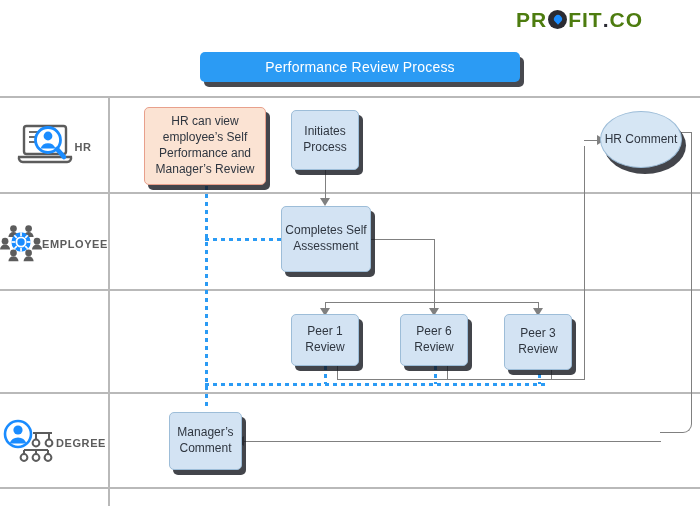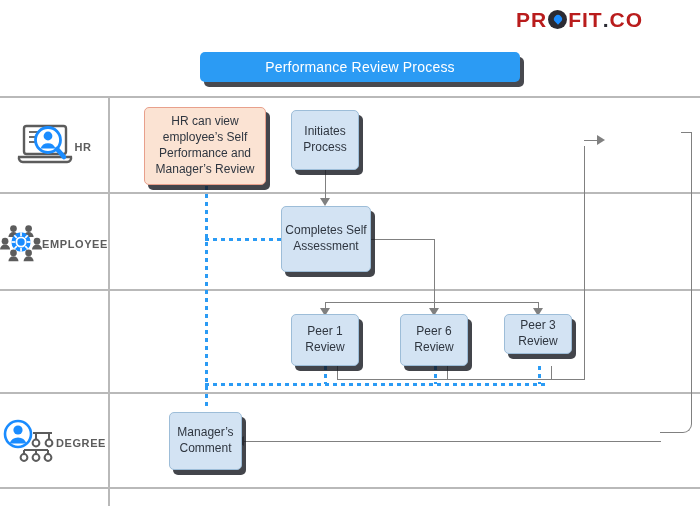--- a/index.html
+++ b/index.html
@@ -22,21 +22,21 @@
     left: 516px;
     top: 7px;
     height: 24px;
     display: flex;
     align-items: center;
     letter-spacing: 1px;
   }
   #logo .lg-text {
     font-size: 21px;
     font-weight: bold;
-    color: #b91c1c;
+    color: #4d7c0f;
     line-height: 1;
   }
   #logo .lg-o {
     position: relative;
     display: inline-block;
     width: 19px;
     height: 19px;
     border-radius: 50%;
     background: #2b2b33;
     margin: 0 1px;
@@ -310,24 +310,25 @@
   <div class="dash h" style="left:205px; top:238px; width:76px;"></div>
   <div class="dash v" style="left:324px; top:366px; height:18px;"></div>
   <div class="dash h" style="left:205px; top:383px; width:340px;"></div>
   <div class="dash v" style="left:434px; top:366px; height:18px;"></div>
   <div class="dash v" style="left:538px; top:366px; height:18px;"></div>
 
   <div class="node peach" style="left:144px; top:107px; width:122px; height:78px;">HR can view employee’s Self Performance and Manager’s Review</div>
 
   <div class="node blue" style="left:291px; top:110px; width:68px; height:60px;">Initiates Process</div>
 
+  <div class="node ellipse" style="left:600px; top:111px; width:82px; height:57px;">HR Comment</div>
 
   <div class="node blue" style="left:281px; top:206px; width:90px; height:66px;">Completes Self Assessment</div>
 
   <div class="node blue" style="left:291px; top:314px; width:68px; height:52px;">Peer 1 Review</div>
 
   <div class="node blue" style="left:400px; top:314px; width:68px; height:52px;">Peer 6 Review</div>
 
-  <div class="node blue" style="left:504px; top:314px; width:68px; height:40px;">Peer 3 Review</div>
+  <div class="node blue" style="left:504px; top:314px; width:68px; height:56px;">Peer 3 Review</div>
 
   <div class="node blue" style="left:169px; top:412px; width:73px; height:58px;">Manager’s Comment</div>
 
 </div>
 
 </body></html>

